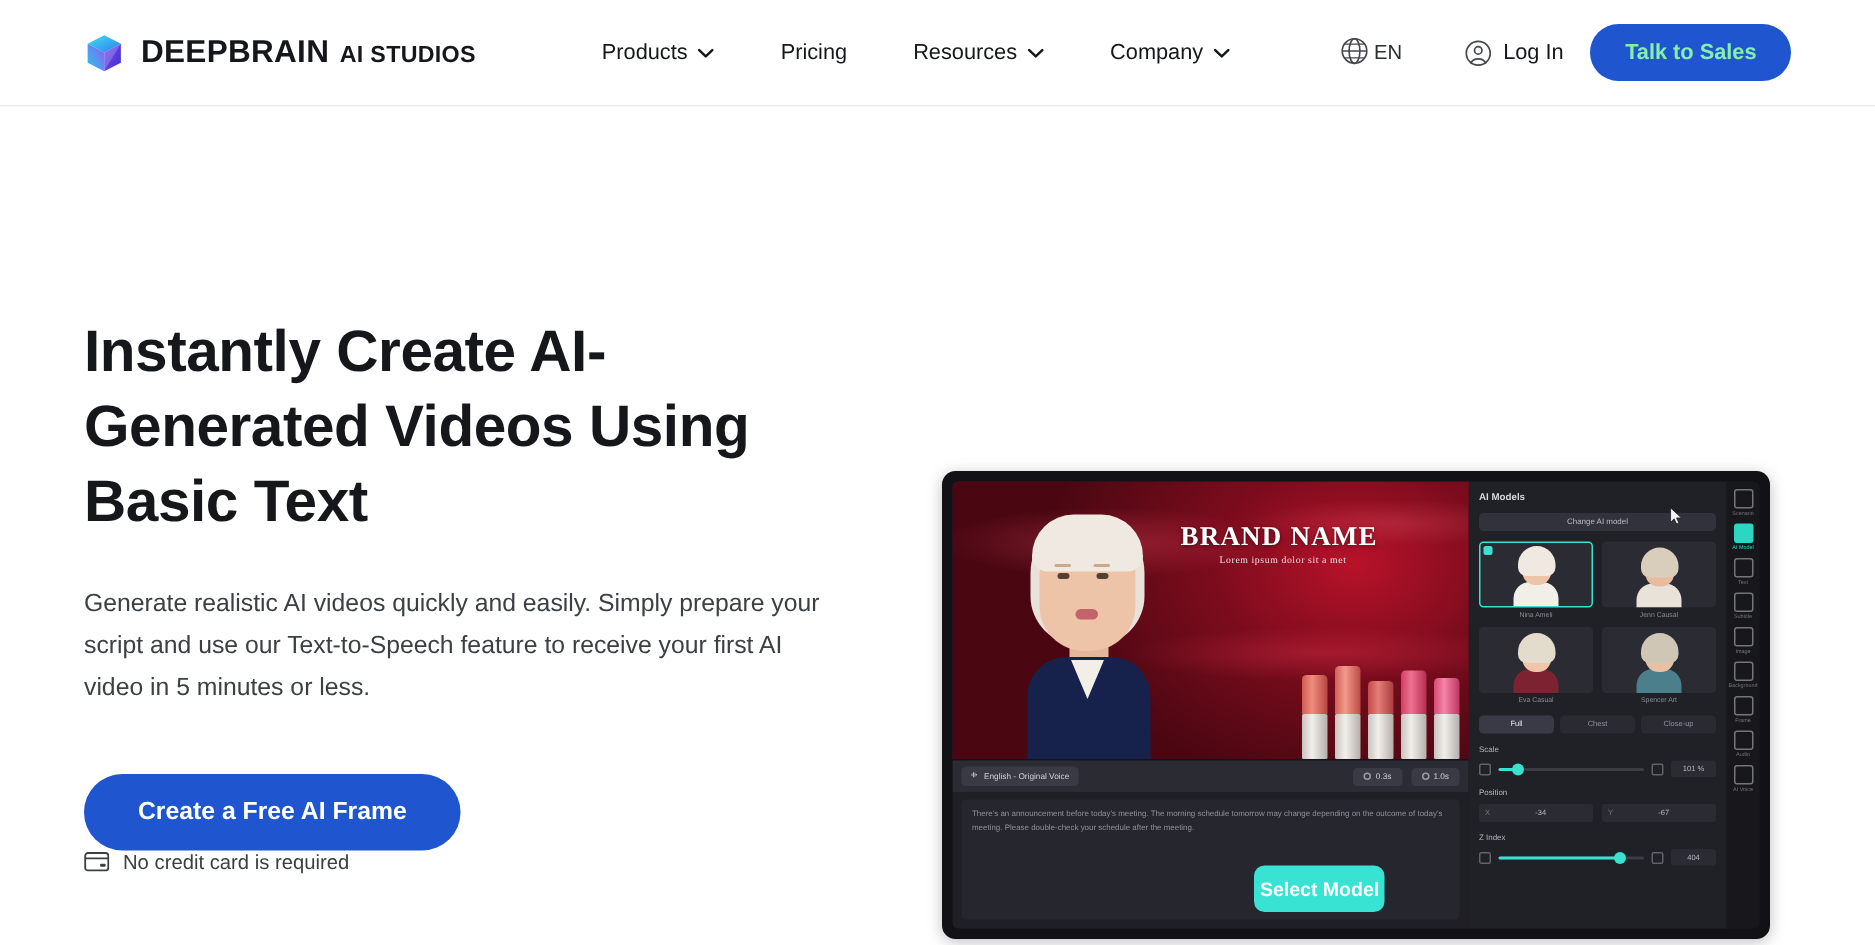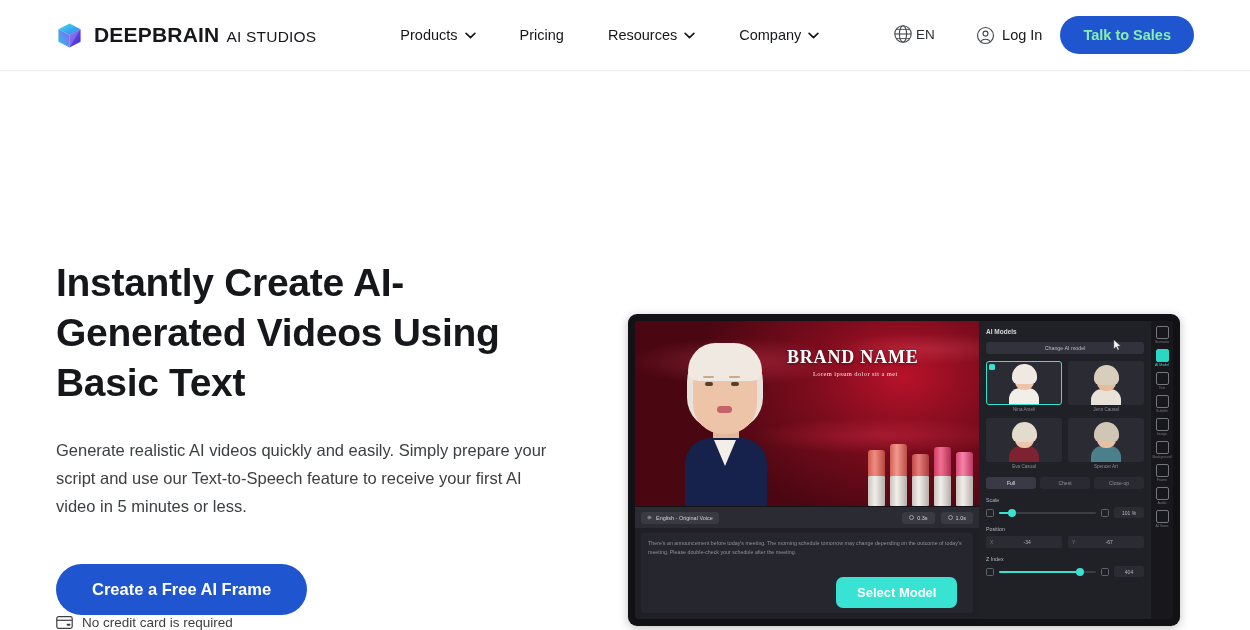--- a/index.html
+++ b/index.html
@@ -26,21 +26,21 @@
     cursor: pointer;
     justify-content: flex-end;
   }
   .brand-cube { width: 27px; height: 27px; display: block; }
   .brand-text { display: flex; align-items: baseline; gap: 7px; }
   .brand-name {
     font-size: 21px; font-weight: bold; letter-spacing: .2px;
     color: #15171a;
   }
   .brand-sub {
-    font-size: 15.5px; font-weight: 400; letter-spacing: .2px;
+    font-size: 15.5px; font-weight: 700; letter-spacing: .2px;
     color: #15171a;
   }
 
   .main-nav {
     display: flex; align-items: center;
     margin-left: 62px;
     gap: 0px;
   }
   .nav-item {
     display: flex; align-items: center; gap: 7px;
@@ -81,21 +81,20 @@
     font-family: "Liberation Sans", sans-serif;
     white-space: nowrap;
   }
 
   
   .hero {
     position: relative;
     width: 1164px; height: 559px;
     display: flex;
     padding: 0 56px;
-    align-items: flex-end;
   }
   .hero-left {
     width: 540px;
     padding-top: 139px;
     flex: none;
   }
   .hero-title {
     font-size: 39px;
     line-height: 50px;
     font-weight: bold;
@@ -231,21 +230,21 @@
     border-radius: 3px; padding: 6px 7px;
     font-size: 5.3px; line-height: 9px; color: #8f9199;
     position: relative;
   }
   .select-model {
     position: absolute;
     left: 208px; bottom: 18px;
     background: #38e3d4; color: #ffffff;
     font-size: 13px; font-weight: bold;
     border: none; border-radius: 7px;
-    padding: 8px 21px;
+    padding: 8px 4px;
     cursor: pointer;
     font-family: "Liberation Sans", sans-serif;
     z-index: 6;
   }
 
   
   .props-col {
     width: 172px; flex: none;
     background: #202027;
     padding: 7px 7px 0 7px;

